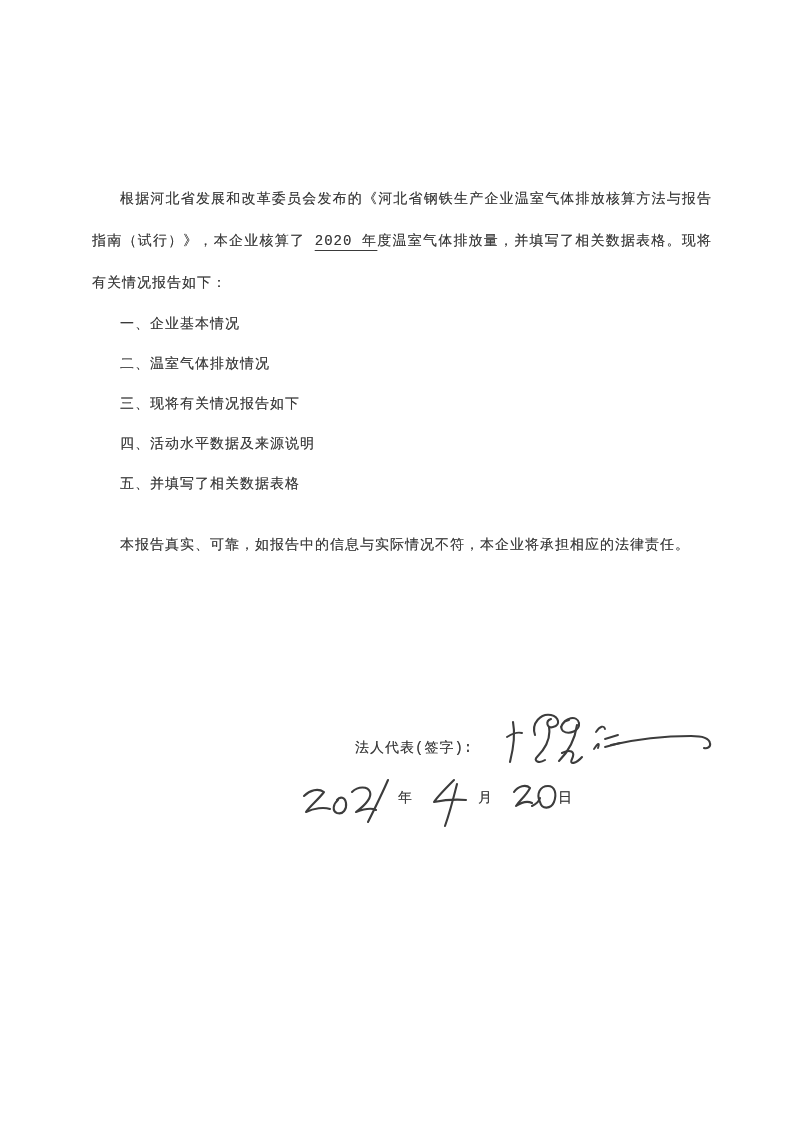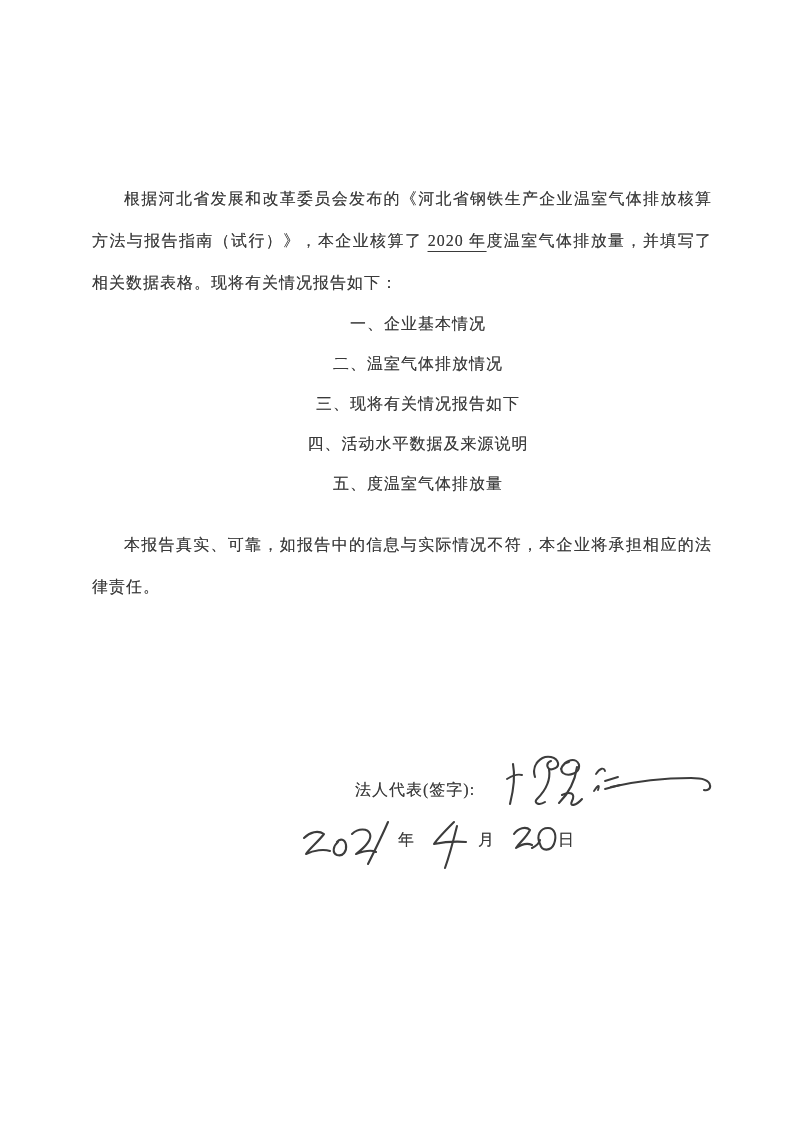--- a/index.html
+++ b/index.html
@@ -12,30 +12,31 @@
     background: #ffffff;
     overflow: hidden;
     font-family: "Liberation Serif", "DejaVu Serif", serif;
     color: #3a3a3a;
   }
   .content {
     position: absolute;
     left: 92px;
     top: 178px;
     width: 620px;
-    font-size: 16px;
+    font-size: 14px;
     line-height: 42px;
     letter-spacing: 1px;
     text-align: justify;
     text-shadow: 0 0 0.6px rgba(70,70,70,0.65);
+    font-family: Liberation Mono, monospace;
   }
   .para { text-indent: 2em; }
   .underlined { text-decoration: underline; text-underline-offset: 5px; text-decoration-thickness: 1.2px; }
   .toc { line-height: 40px; }
-  .toc-item { text-indent: 2em; text-align: center; }
+  .toc-item { text-indent: 2em; text-align: left; }
   .declaration { margin-top: 20px; }
   .sign-area { position: relative; margin-top: 161px; text-align: left; }
   .sign-row { position: relative; height: 42px; }
   .sign-label { position: absolute; left: 263px; top: 0; white-space: nowrap; }
   .signature-svg { position: absolute; left: 413px; top: -17px; }
   .date-row { position: relative; height: 60px; margin-top: 5px; }
   .hw { position: absolute; }
   .date-unit { position: absolute; top: 10px; line-height: 28px; }
   .ink-stroke { fill: none; stroke: #3c3c3c; stroke-width: 2.1; stroke-linecap: round; stroke-linejoin: round; }
   .ink-thin { fill: none; stroke: #3c3c3c; stroke-width: 1.9; stroke-linecap: round; stroke-linejoin: round; }
@@ -46,21 +47,21 @@
 <div class="page">
   <div class="content">
 
     <p class="para"><span>根据河北省发展和改革委员会发布的《河北省钢铁生产企业温室气体排放核算方法与报告指南（试行）》，本企业核算了 </span><span class="underlined">2020 年</span><span>度温室气体排放量，并填写了相关数据表格。现将有关情况报告如下：</span></p>
 
     <div class="toc">
       <div class="toc-item">一、企业基本情况</div>
       <div class="toc-item">二、温室气体排放情况</div>
       <div class="toc-item">三、现将有关情况报告如下</div>
       <div class="toc-item">四、活动水平数据及来源说明</div>
-      <div class="toc-item">五、度温室气体排放量</div>
+      <div class="toc-item">五、并填写了相关数据表格</div>
     </div>
 
     <p class="para declaration">本报告真实、可靠，如报告中的信息与实际情况不符，本企业将承担相应的法律责任。</p>
 
     <div class="sign-area">
       <div class="sign-row">
         <span class="sign-label">法人代表(签字):</span>
         <svg class="signature-svg" width="208" height="58" viewBox="0 0 208 58" role="img" aria-label="手写签名">
           <path class="ink-stroke" d="M8,12 C10,22 9,36 5,52"></path>
           <path class="ink-thin" d="M2,27 C8,23 13,22 17,23"></path>

